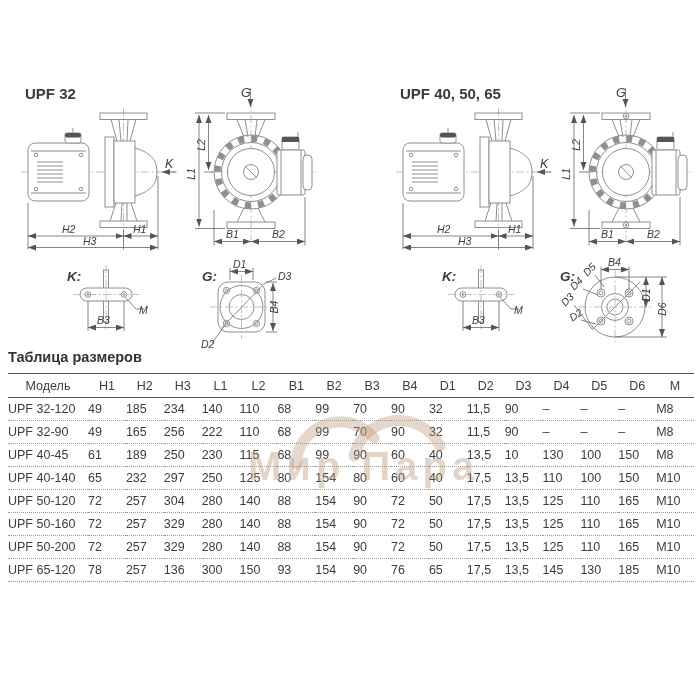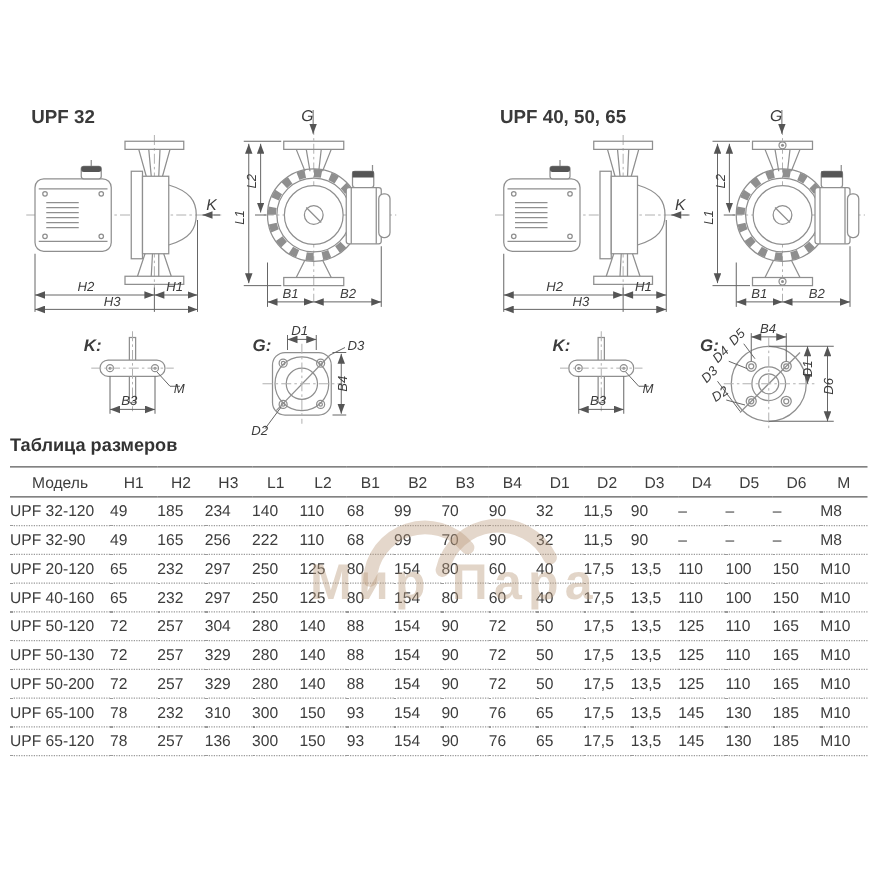--- a/index.html
+++ b/index.html
@@ -317,78 +317,78 @@
             <td>90</td>
             <td>32</td>
             <td>11,5</td>
             <td>90</td>
             <td>–</td>
             <td>–</td>
             <td>–</td>
             <td>M8</td>
           </tr>
           <tr>
-            <td>UPF 20-120</td>
+            <td>UPF 40-45</td>
+            <td>61</td>
+            <td>189</td>
+            <td>250</td>
+            <td>230</td>
+            <td>115</td>
+            <td>68</td>
+            <td>99</td>
+            <td>90</td>
+            <td>60</td>
+            <td>40</td>
+            <td>13,5</td>
+            <td>10</td>
+            <td>130</td>
+            <td>100</td>
+            <td>150</td>
+            <td>M8</td>
+          </tr>
+          <tr>
+            <td>UPF 40-140</td>
             <td>65</td>
             <td>232</td>
             <td>297</td>
             <td>250</td>
             <td>125</td>
             <td>80</td>
             <td>154</td>
             <td>80</td>
             <td>60</td>
             <td>40</td>
             <td>17,5</td>
             <td>13,5</td>
             <td>110</td>
             <td>100</td>
             <td>150</td>
             <td>M10</td>
           </tr>
           <tr>
-            <td>UPF 40-160</td>
-            <td>65</td>
-            <td>232</td>
-            <td>297</td>
-            <td>250</td>
-            <td>125</td>
-            <td>80</td>
-            <td>154</td>
-            <td>80</td>
-            <td>60</td>
-            <td>40</td>
-            <td>17,5</td>
-            <td>13,5</td>
-            <td>110</td>
-            <td>100</td>
-            <td>150</td>
-            <td>M10</td>
-          </tr>
-          <tr>
             <td>UPF 50-120</td>
             <td>72</td>
             <td>257</td>
             <td>304</td>
             <td>280</td>
             <td>140</td>
             <td>88</td>
             <td>154</td>
             <td>90</td>
             <td>72</td>
             <td>50</td>
             <td>17,5</td>
             <td>13,5</td>
             <td>125</td>
             <td>110</td>
             <td>165</td>
             <td>M10</td>
           </tr>
           <tr>
-            <td>UPF 50-130</td>
+            <td>UPF 50-160</td>
             <td>72</td>
             <td>257</td>
             <td>329</td>
             <td>280</td>
             <td>140</td>
             <td>88</td>
             <td>154</td>
             <td>90</td>
             <td>72</td>
             <td>50</td>
@@ -409,39 +409,20 @@
             <td>88</td>
             <td>154</td>
             <td>90</td>
             <td>72</td>
             <td>50</td>
             <td>17,5</td>
             <td>13,5</td>
             <td>125</td>
             <td>110</td>
             <td>165</td>
-            <td>M10</td>
-          </tr>
-          <tr>
-            <td>UPF 65-100</td>
-            <td>78</td>
-            <td>232</td>
-            <td>310</td>
-            <td>300</td>
-            <td>150</td>
-            <td>93</td>
-            <td>154</td>
-            <td>90</td>
-            <td>76</td>
-            <td>65</td>
-            <td>17,5</td>
-            <td>13,5</td>
-            <td>145</td>
-            <td>130</td>
-            <td>185</td>
             <td>M10</td>
           </tr>
           <tr>
             <td>UPF 65-120</td>
             <td>78</td>
             <td>257</td>
             <td>136</td>
             <td>300</td>
             <td>150</td>
             <td>93</td>

